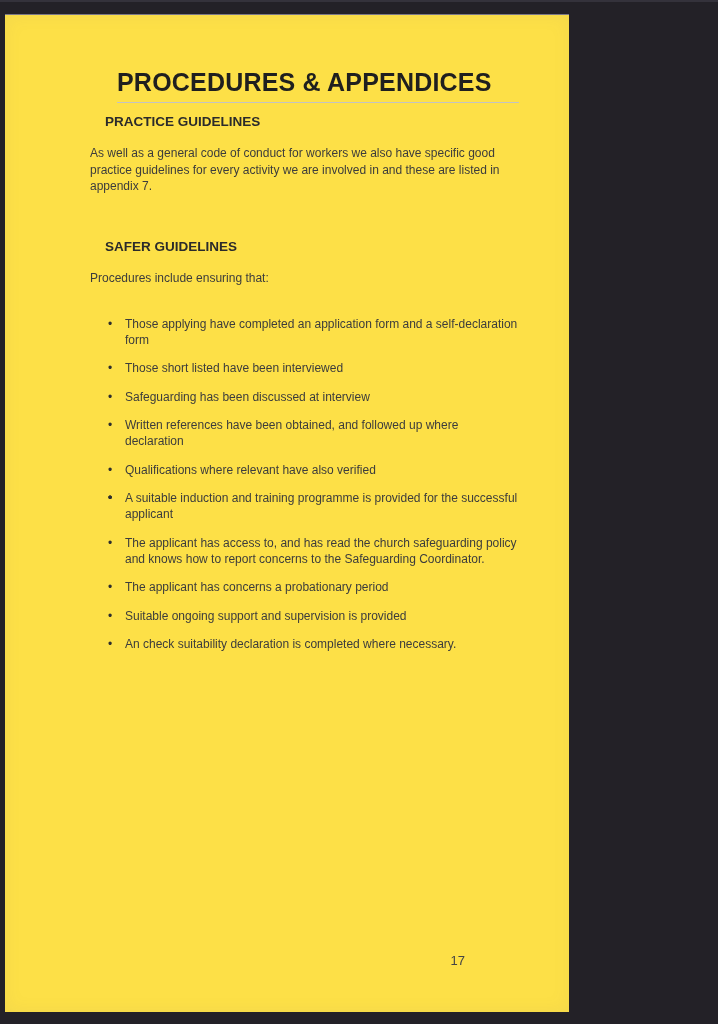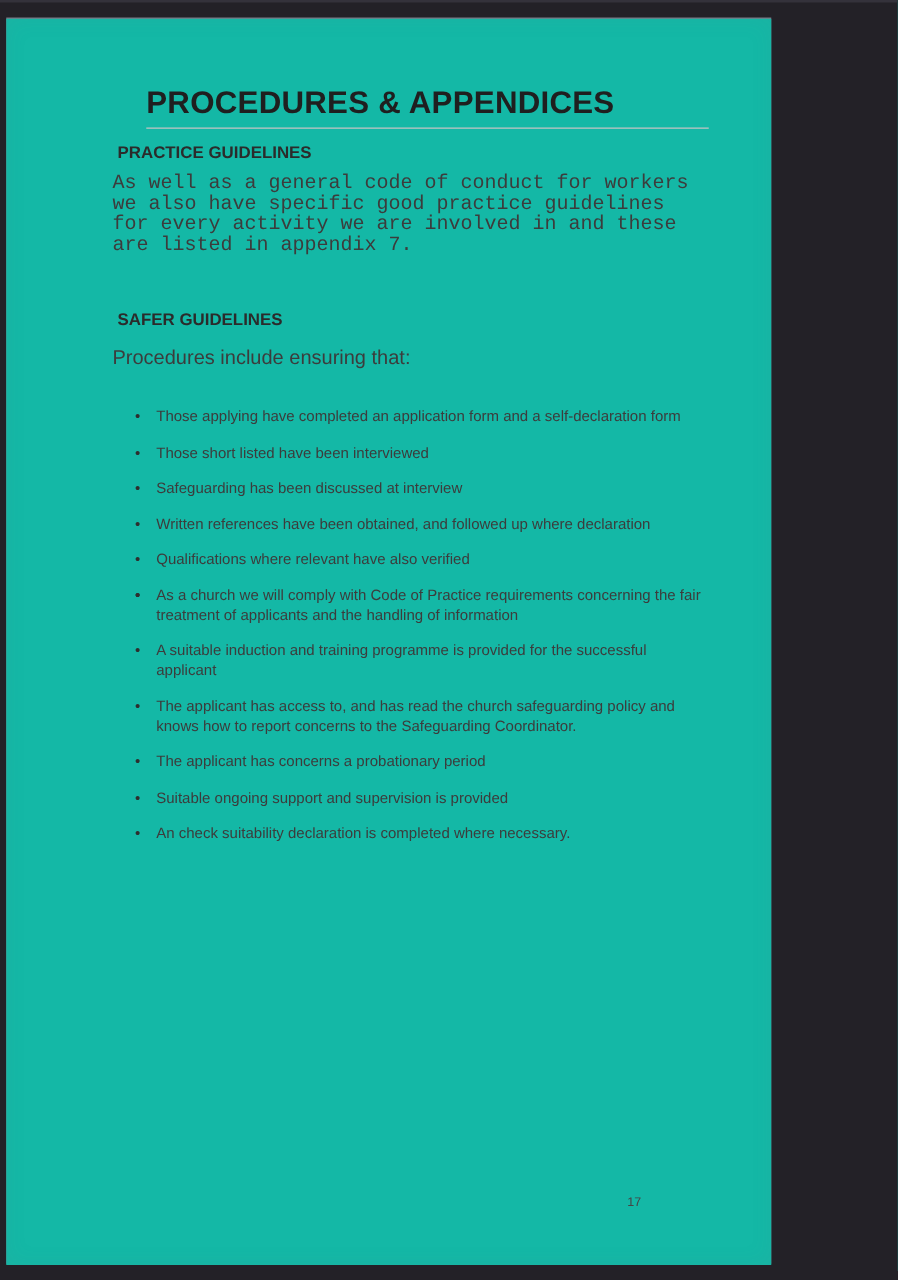--- a/index.html
+++ b/index.html
@@ -22,62 +22,61 @@
     content: "";
     position: absolute;
     left: 0; top: 0;
     width: 100%; height: 2px;
     background: #34323b;
   }
   .page {
     position: absolute;
     left: 5px;
     top: 15px;
-    width: 612px;
+    width: 564px;
     height: 997px;
-    background: #14b8a6;
+    background: #fde047;
     box-shadow: 0 -1px 0 #7b7886, inset 0 0 18px rgba(120,120,125,0.08);
   }
   .content {
     padding: 53px 50px 0 85px;
     color: #3c3c3c;
   }
   .doc-title {
     margin: 0 0 0 27px;
     font-size: 25px;
     line-height: 29px;
     font-weight: bold;
     color: #1f1f1f;
     letter-spacing: 0.2px;
   }
   .title-rule {
     height: 1px;
     background: #c3c3c3;
     margin: 5px 0 0 27px;
   }
   .section-heading {
-    margin: 4px;
+    margin: 15px;
     font-size: 13.5px;
     line-height: 16px;
     font-weight: bold;
     color: #2b2b2b;
   }
   .practice-heading { margin-top: 11px; }
   .practice-body {
     margin: 8px 0 0 0;
-    font-size: 16px;
+    font-size: 12px;
     line-height: 16.5px;
     max-width: 545px;
     color: #3c3c3c;
-    font-family: Liberation Mono, monospace;
   }
   .safer-heading { margin-top: 44px; }
   .safer-intro {
     margin: 15px 0 0 0;
-    font-size: 16px;
+    font-size: 12px;
     line-height: 16px;
     color: #3c3c3c;
   }
   .bullets {
     list-style: none;
     margin: 30px 0 0 0;
     padding: 0;
     font-size: 12px;
     line-height: 16px;
     color: #3c3c3c;
@@ -92,21 +91,21 @@
     position: absolute;
     left: 18px;
     top: 0;
     font-size: 12px;
     color: #2e2e2e;
   }
   .page-number {
     position: absolute;
     right: 104px;
     bottom: 44px;
-    font-size: 10px;
+    font-size: 13px;
     color: #454545;
   }
 </style>
 </head>
 <body>
 
 <div class="viewport">
   <div class="page">
     <div class="content">
 
@@ -119,21 +118,21 @@
       <h2 class="section-heading safer-heading">SAFER GUIDELINES</h2>
       <p class="safer-intro">Procedures include ensuring that:</p>
 
       <ul class="bullets">
           <li><span class="dot">•</span><span>Those applying have completed an application form and a self-declaration form</span></li>
           <li><span class="dot">•</span><span>Those short listed have been interviewed</span></li>
           <li><span class="dot">•</span><span>Safeguarding has been discussed at interview</span></li>
           <li><span class="dot">•</span><span>Written references have been obtained, and followed up where declaration</span></li>
           <li><span class="dot">•</span><span>Qualifications where relevant have also verified</span></li>
           <li><span class="dot">•</span></li>
-          <li><span class="dot">•</span><span>As a church we will comply with Code of Practice requirements concerning the fair treatment of applicants and the handling of information</span></li>
+          <li><span class="dot">•</span></li>
           <li><span class="dot">•</span><span>A suitable induction and training programme is provided for the successful applicant</span></li>
           <li><span class="dot">•</span><span>The applicant has access to, and has read the church safeguarding policy and knows how to report concerns to the Safeguarding Coordinator.</span></li>
           <li><span class="dot">•</span><span>The applicant has concerns a probationary period</span></li>
           <li><span class="dot">•</span><span>Suitable ongoing support and supervision is provided</span></li>
           <li><span class="dot">•</span><span>An check suitability declaration is completed where necessary.</span></li>
         </ul>
 
     </div>
 
     <div class="page-number">17</div>

